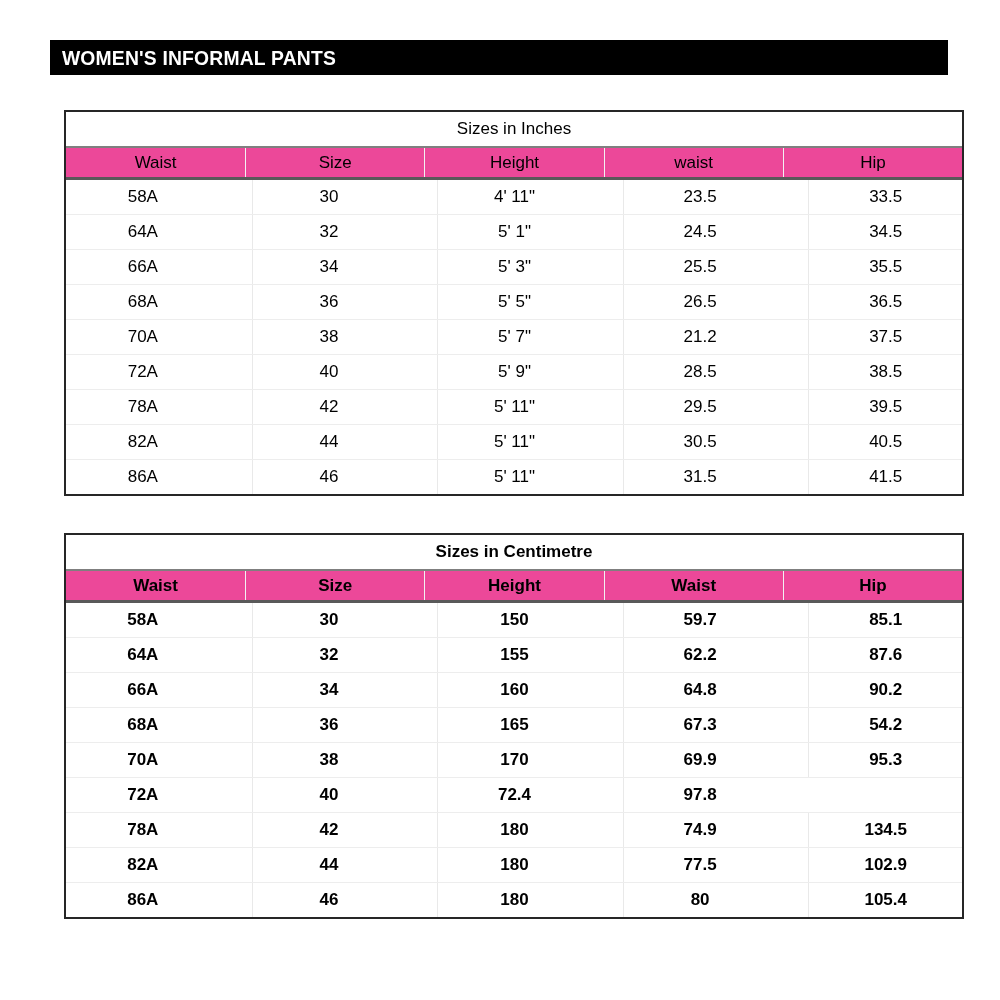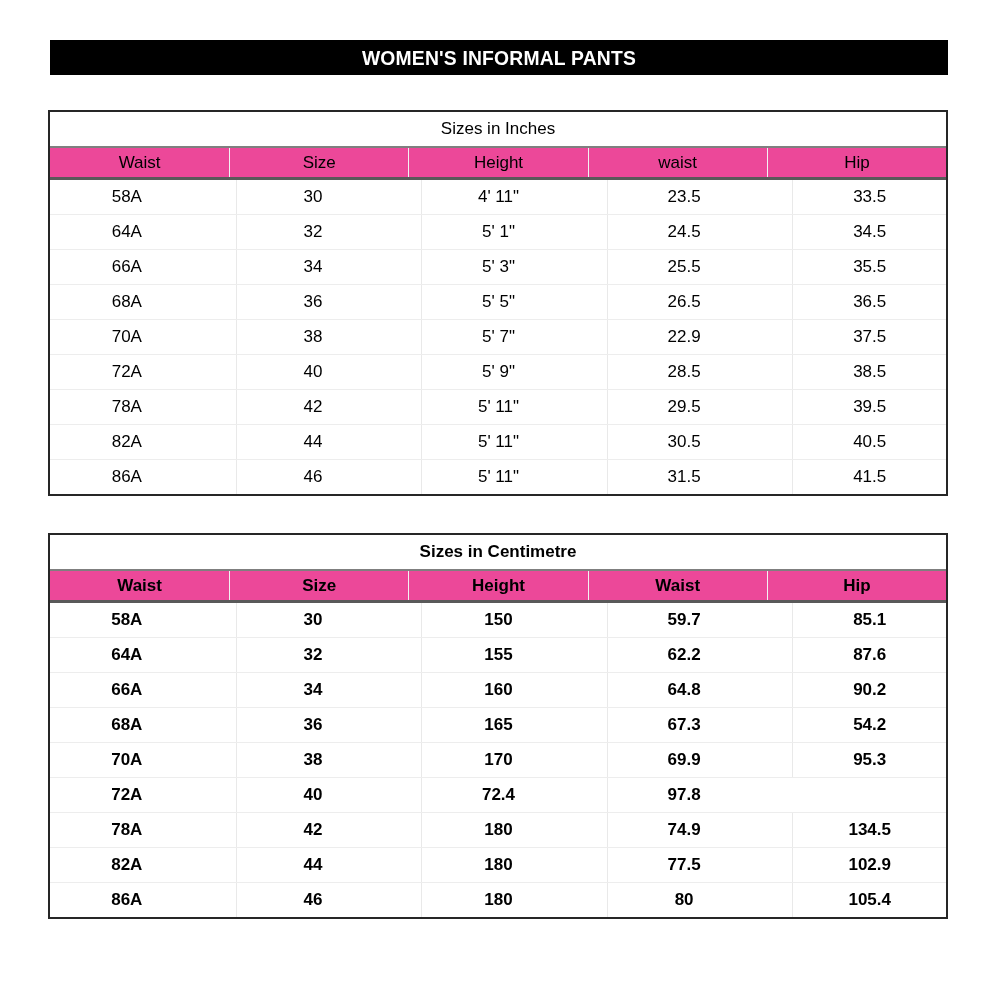--- a/index.html
+++ b/index.html
@@ -19,35 +19,35 @@
   
   .banner {
     position: absolute;
     left: 50px;
     top: 40px;
     width: 898px;
     height: 35px;
     background: #000000;
     display: flex;
     align-items: center;
-    justify-content: center;
+    justify-content: flex-start;
   }
   .banner span {
     color: #ffffff;
     font-size: 21px;
     font-weight: 700;
     letter-spacing: 0.2px;
     transform: scaleX(0.92);
     transform-origin: center;
     white-space: nowrap;
   }
   
   .size-table {
     position: absolute;
-    left: 48px;
+    left: 64px;
     width: 900px;
     box-sizing: border-box;
     border: 2px solid #262626;
     background: #ffffff;
   }
   .size-table.t1 { top: 110px; }
   .size-table.t2 { top: 533px; font-weight: bold; }
 
   .t-title {
     height: 34px;
@@ -133,21 +133,21 @@
           <div class="cell">68A</div>
           <div class="cell">36</div>
           <div class="cell">5' 5"</div>
           <div class="cell">26.5</div>
           <div class="cell">36.5</div>
         </div>
         <div class="row">
           <div class="cell">70A</div>
           <div class="cell">38</div>
           <div class="cell">5' 7"</div>
-          <div class="cell">22.9</div>
+          <div class="cell">21.2</div>
           <div class="cell">37.5</div>
         </div>
         <div class="row">
           <div class="cell">72A</div>
           <div class="cell">40</div>
           <div class="cell">5' 9"</div>
           <div class="cell">28.5</div>
           <div class="cell">38.5</div>
         </div>
         <div class="row">

